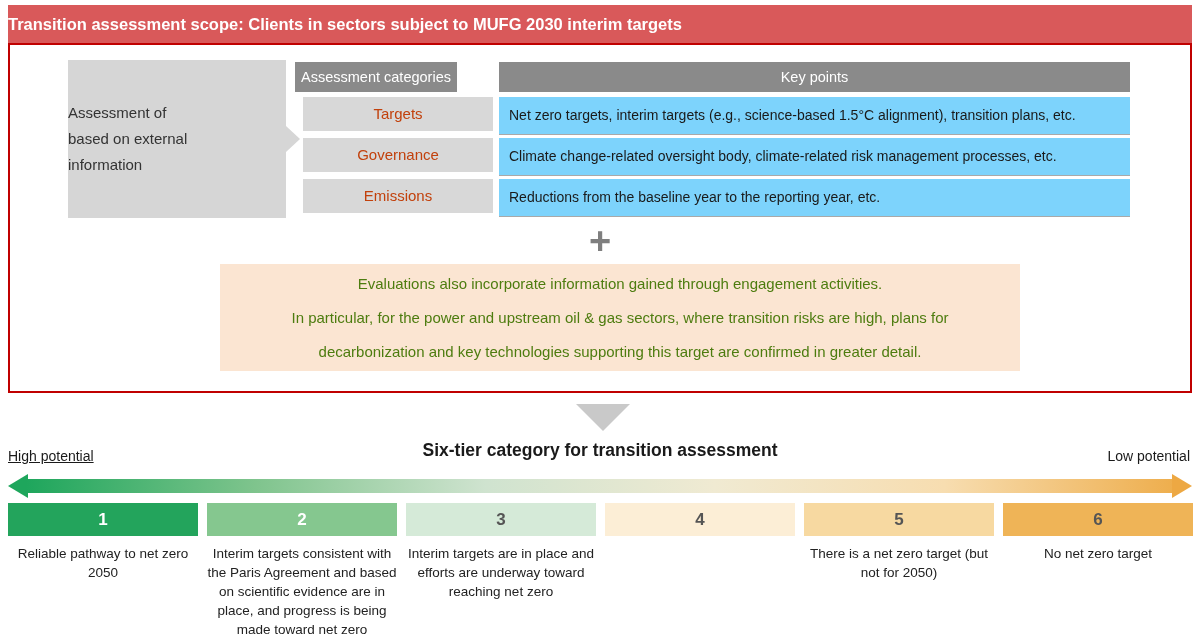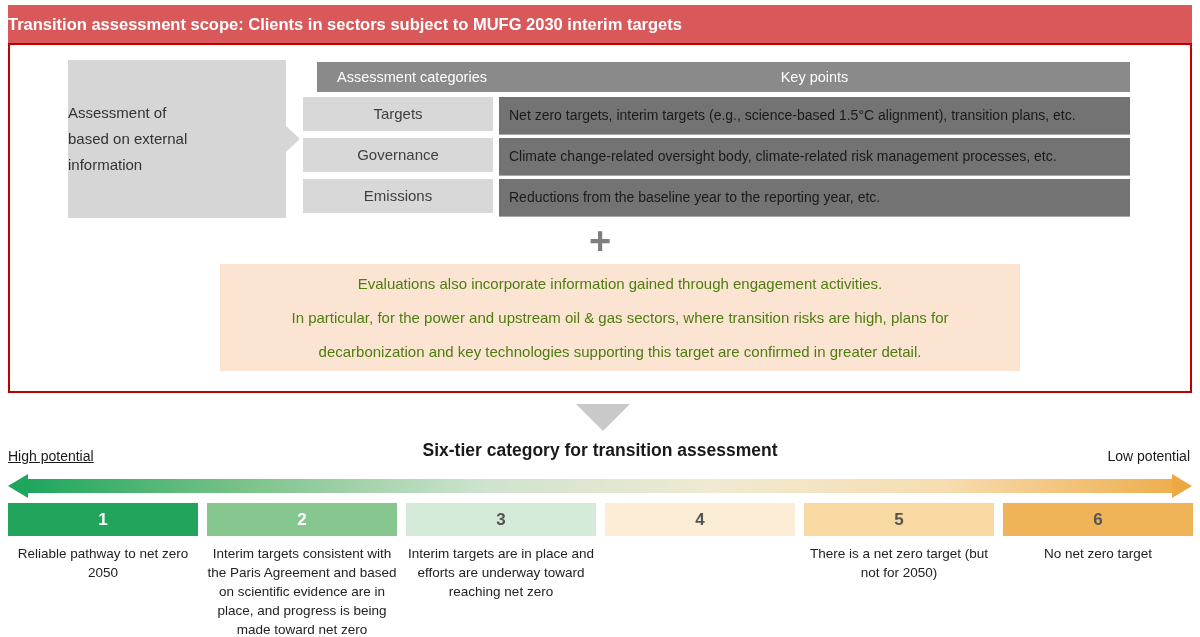--- a/index.html
+++ b/index.html
@@ -22,29 +22,29 @@
   }
   .source-arrow {
     position:absolute; left:286px; top:126px; width:0; height:0;
     border-top:13px solid transparent; border-bottom:13px solid transparent;
     border-left:14px solid #d6d6d6;
   }
   .th {
     position:absolute; top:62px; height:30px; line-height:30px;
     background:#8a8a8a; color:#ffffff; font-size:14.5px; text-align:center;
   }
-  .th-cat { left:317px; width:190px; }
+  .th-cat { left:295px; width:162px; }
   .th-key { left:499px; width:631px; }
   .cat-cell {
     position:absolute; left:303px; width:190px; height:34px; line-height:34px;
-    background:#d8d8d8; color:#404040; font-size:15px; text-align:center;
+    background:#d8d8d8; color:#c2410c; font-size:15px; text-align:center;
   }
   .key-cell {
     position:absolute; left:499px; width:631px; height:38px; line-height:36px;
-    background:#737373; color:#1a1a1a; font-size:14px; text-align:left;
+    background:#7dd3fc; color:#1a1a1a; font-size:14px; text-align:left;
     padding-left:10px; border-bottom:1px solid #a9a9a9; white-space:nowrap;
   }
   .plus {
     position:absolute; left:0; top:220px; width:100%; height:42px; line-height:42px;
     text-align:center; color:#7f7f7f; font-size:38px; font-weight:bold;
   }
   .note-box {
     position:absolute; left:220px; top:264px; width:800px; height:107px;
     background:#fbe5d2; color:#4d7c0f; font-size:15px; line-height:34px;
     display:flex; flex-direction:column; justify-content:center; text-align:center;

